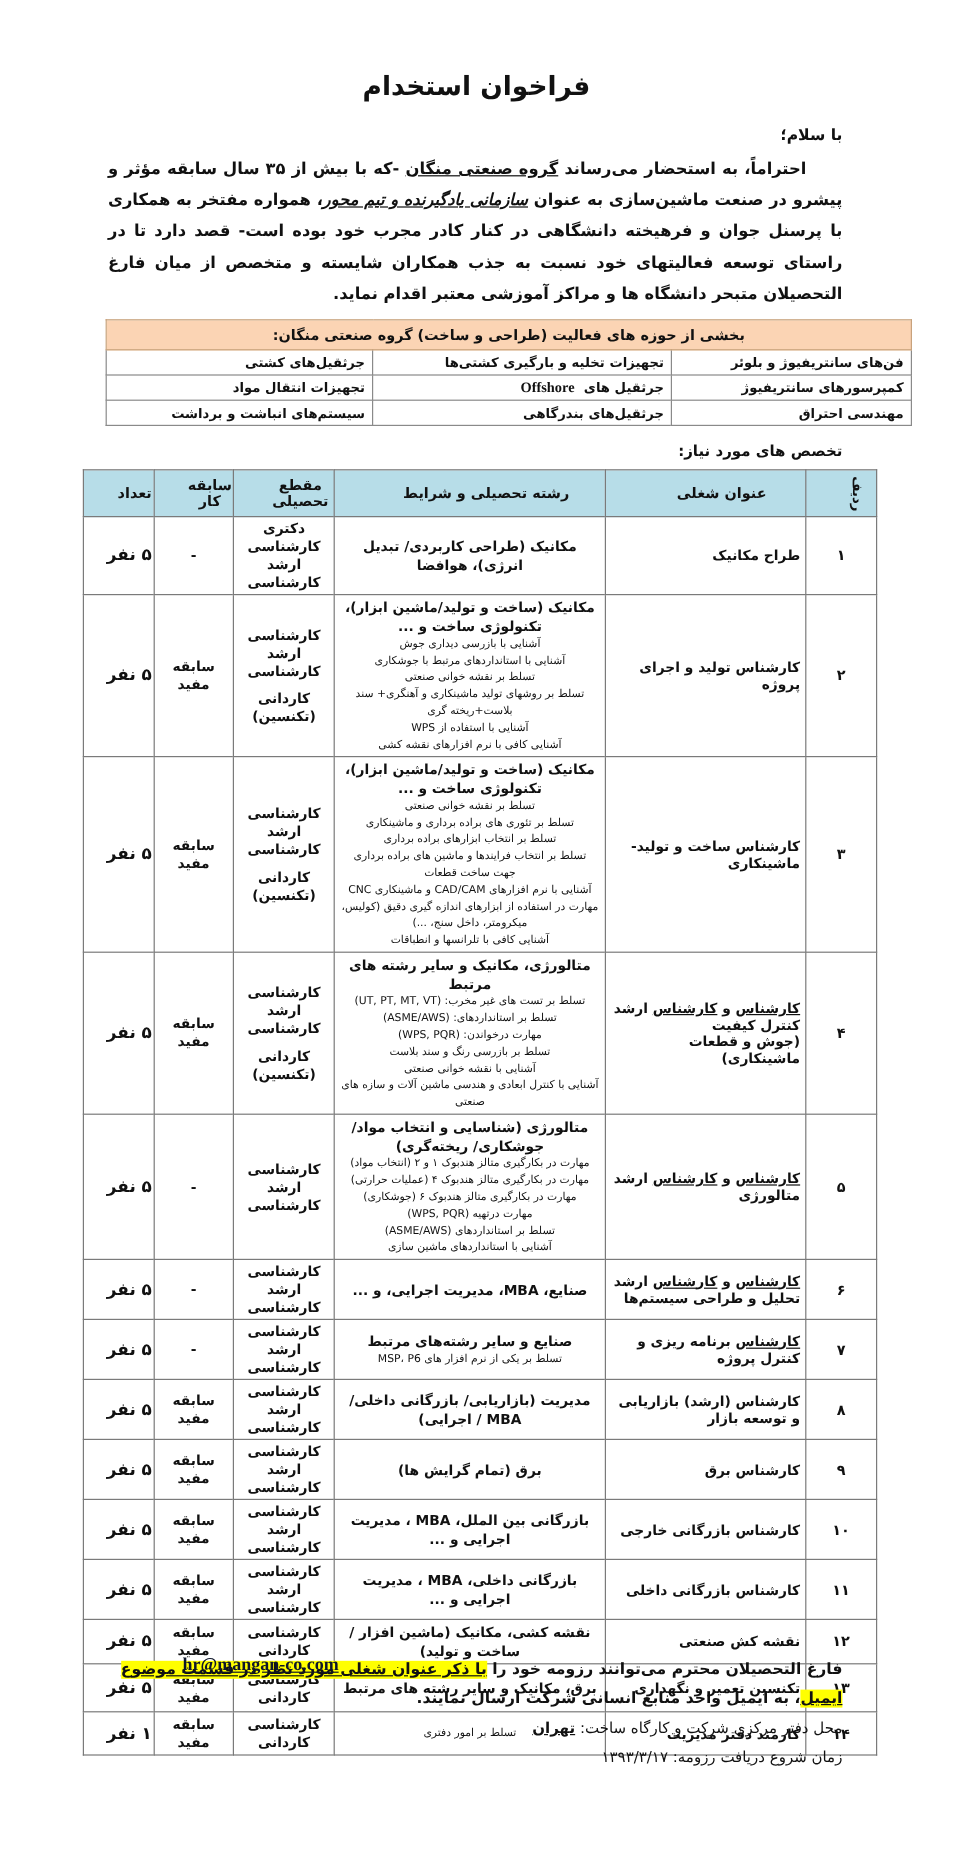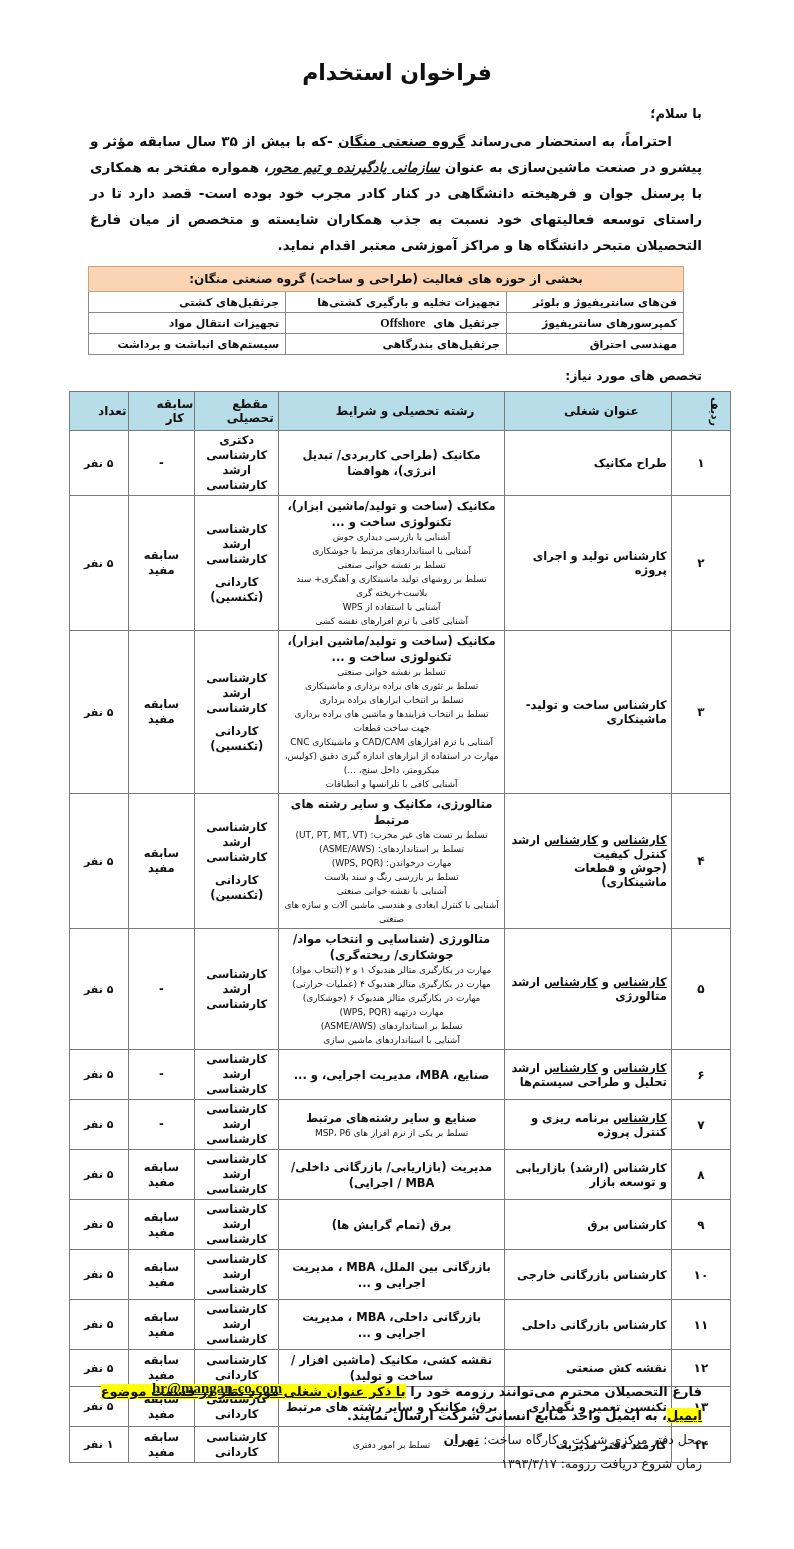--- a/index.html
+++ b/index.html
@@ -19,21 +19,21 @@
   .intro {
     position: absolute; top: 128px; right: 92px; width: 612px;
     font-size: 13.6px; font-weight: bold; line-height: 26px; text-align: justify;
     text-indent: 30px;
   }
   .intro .ul { text-decoration: underline; }
   .intro .ital { font-style: italic; text-decoration: underline; }
 
   
   .act {
-    position: absolute; top: 266px; left: 88px; width: 596px;
+    position: absolute; top: 266px; left: 88px; width: 672px;
     border-collapse: collapse; font-size: 11px; font-weight: bold;
   }
   .act td { border: 1px solid #8a8a8a; padding: 1px 6px; height: 18px; text-align: right; }
   .act .hdr td {
     background: #fbd4b4; text-align: center; font-size: 12px; height: 22px;
     border-color: #c8a27c;
   }
   .act .latin { font-family: "Liberation Serif", serif; font-size: 12px; }
 
   .needed {
@@ -49,21 +49,21 @@
   .jobs th {
     background: #b7dde8; font-size: 12px; font-weight: bold; height: 36px; text-align: center; padding-left: 28px;
   }
   .jobs th.rowno { width: 22px; }
   .jobs th.rowno span { display: inline-block; transform: rotate(90deg); font-size: 11px; }
   .jobs td.no { text-align: center; width: 22px; font-size: 12px; }
   .jobs td.title-cell { text-align: right; width: 196px; padding: 2px 4px; font-size: 11.5px; }
   .jobs td.field { text-align: center; width: 276px; padding: 2px 5px; }
   .jobs td.degree { text-align: center; width: 82px; font-size: 11.5px; line-height: 15px; padding: 2px 2px; }
   .jobs td.exp { text-align: center; width: 28px; font-size: 11.5px; line-height: 15px; }
-  .jobs td.count { text-align: center; width: 34px; font-size: 11px; margin-left: 12px; }
+  .jobs td.count { text-align: right; width: 34px; font-size: 14px; margin-left: 12px; }
   .field .main { font-size: 11.5px; display: block; line-height: 16px; }
   .field .sub { font-size: 9px; font-weight: normal; display: block; line-height: 14px; }
   .title-cell .ul { text-decoration: underline; }
   .degree .gap { display: block; height: 8px; }
 
   
   .footer {
     position: absolute; top: 1352px; right: 92px; width: 610px;
     font-size: 13px; line-height: 24px;
   }

